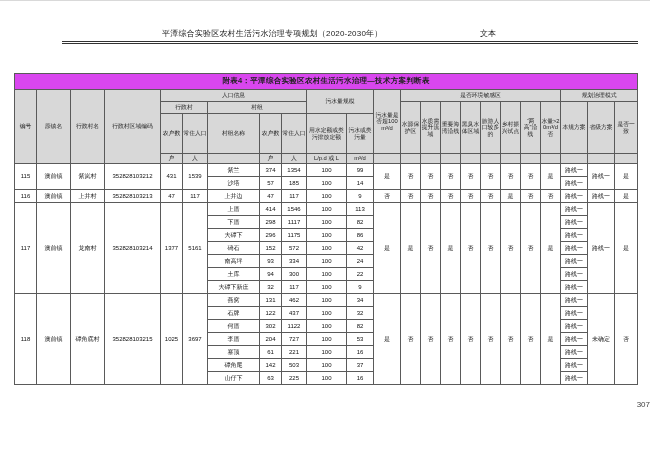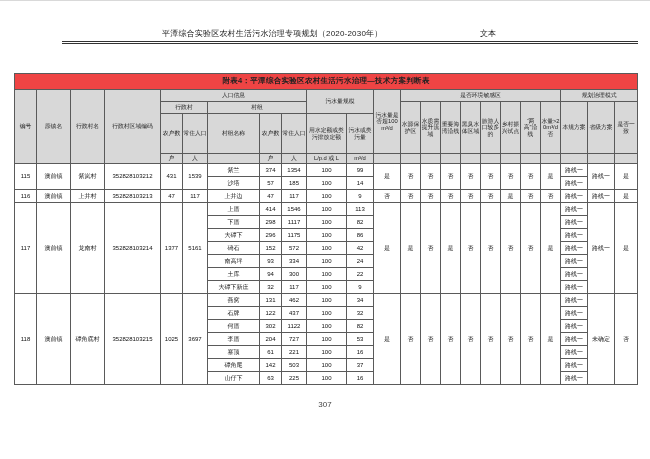--- a/index.html
+++ b/index.html
@@ -12,24 +12,24 @@
   .doc-header .left{position:absolute;left:162px;top:0;white-space:nowrap;letter-spacing:0.2px;}
   .doc-header .right{position:absolute;left:480px;top:0;white-space:nowrap;font-family:Liberation Serif, serif;}
   .header-rule{position:absolute;top:40px;left:62px;width:576px;height:0;border-bottom:3px double #333;}
   .table-wrap{position:absolute;top:72px;left:14px;width:623px;}
   table{border-collapse:collapse;table-layout:fixed;width:623px;border:1.2px solid #333;}
   th,td{
     border:1px solid #5a5a5a;text-align:center;vertical-align:middle;
     padding:0;font-size:6px;line-height:1.15;overflow:hidden;word-break:break-all;
   }
   thead th{background:#d8d8d8;font-weight:normal;font-size:5.8px;color:#222;}
-  th.title-cell{background:#ef4444;font-weight:bold;font-size:7.5px;height:15px;letter-spacing:0.3px;}
+  th.title-cell{background:#d946ef;font-weight:bold;font-size:7.5px;height:15px;letter-spacing:0.3px;}
   tr.h-r1{height:12px;} tr.h-r2{height:12px;} tr.h-r3{height:40px;} tr.h-r4{height:10px;}
   tbody td{height:12px;background:#fff;font-size:6px;color:#111;}
-  .page-number{position:absolute;top:399px;left:0;width:650px;text-align:center;font-size:8px;color:#444;}
+  .page-number{position:absolute;top:399px;left:0;width:650px;text-align:right;font-size:8px;color:#444;}
 </style>
 </head>
 <body>
 
 <div class="doc-header">
   <span class="left">平潭综合实验区农村生活污水治理专项规划（2020-2030年）</span>
   <span class="right">文本</span>
 </div>
 <div class="header-rule"></div>
 

